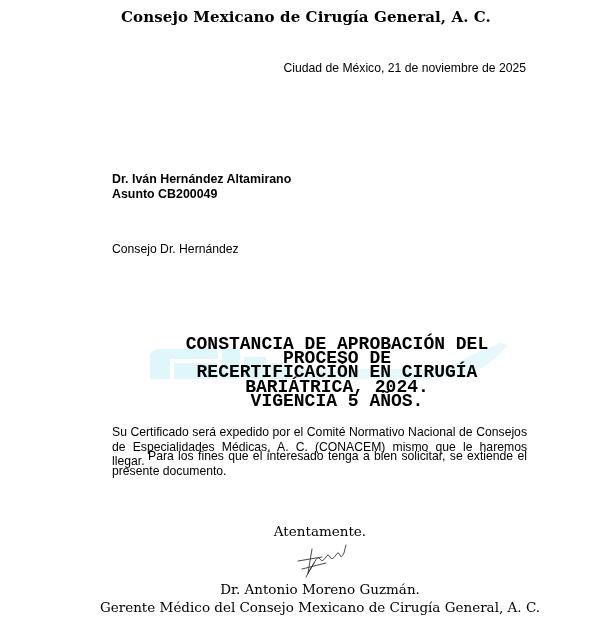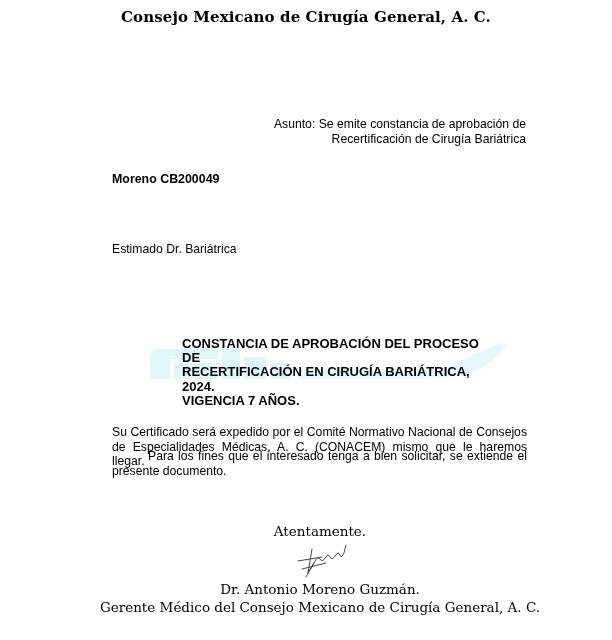--- a/index.html
+++ b/index.html
@@ -9,62 +9,60 @@
     .serif { font-family: "DejaVu Serif", "Liberation Serif", serif; }
     .abs { position: absolute; white-space: nowrap; }
     .header-title { top: -9px; left: 0; width: 612px; text-align: center; font-weight: bold; font-size: 15px; letter-spacing: 0.1px; }
     .date { top: 44px; right: 86px; text-align: right; }
     .subject { top: 100px; right: 86px; text-align: right; line-height: 14.5px; }
     .recipient { top: 155px; left: 112px; font-weight: bold; line-height: 14.5px; font-size: 12.4px; }
     .greeting { top: 225px; left: 112px; }
     .para { position: absolute; left: 112px; width: 415px; text-align: justify; line-height: 14.5px; white-space: normal; }
     .para .indent { display: inline-block; width: 36px; }
     .p1 { top: 265px; }
-    .highlight { position: absolute; top: 320px; left: 182px; width: 310px; text-align: left; font-weight: bold; line-height: 14.2px; font-size: 13px; z-index: 2; }
+    .highlight { position: absolute; top: 320px; left: 182px; width: 310px; text-align: center; font-weight: bold; line-height: 14.2px; font-size: 18px; z-index: 2; font-family: Liberation Mono, monospace; }
     .watermark { position: absolute; top: 326px; left: 148px; width: 400px; height: 36px; z-index: 1; }
     .p2 { top: 408px; }
     .p3 { top: 432px; }
     .p4 { top: 472px; }
     .closing { top: 506px; left: 0; width: 640px; text-align: center; font-size: 13.5px; }
     .signature { position: absolute; top: 526px; left: 292px; width: 60px; height: 36px; }
     .signer { top: 563px; left: 0; width: 640px; text-align: center; font-size: 13.5px; line-height: 18px; }
   </style>
 </head>
 <body>
 
 <div class="page">
 
   <div class="abs header-title serif">Consejo Mexicano de Cirugía General, A. C.</div>
 
+  <div class="abs date">Ciudad de México, 21 de noviembre de 2025</div>
 
-  <div class="abs subject">
-    <div>Asunto: Se emite constancia de aprobación de</div>
-    <div>Recertificación de Cirugía Bariátrica</div>
+
+  <div class="abs recipient">
+    <div>Dr. Iván Hernández Altamirano</div>
+    <div>Asunto CB200049</div>
   </div>
 
-  <div class="abs recipient">
-    <div>Moreno CB200049</div>
-  </div>
-
-  <div class="abs greeting">Estimado Dr. Bariátrica</div>
+  <div class="abs greeting">Consejo Dr. Hernández</div>
 
 
   <svg class="watermark" viewBox="0 0 400 36" preserveAspectRatio="none">
     <path d="M2 36 L2 14 Q2 6 12 6 L70 6 L70 16 L22 16 L22 36 Z" fill="#dff6fb"></path>
     <rect x="26" y="20" width="44" height="16" fill="#dff6fb"></rect>
     <rect x="74" y="6" width="18" height="30" fill="#dff6fb"></rect>
     <rect x="96" y="14" width="22" height="22" fill="#dff6fb"></rect>
     <rect x="122" y="20" width="20" height="16" fill="#dff6fb"></rect>
     <path d="M150 26 L280 26 Q300 26 320 14 L352 0 L360 2 Q344 22 320 32 L280 36 L150 36 Z" fill="#e6f8fc"></path>
   </svg>
 
   <div class="highlight">
     <div>CONSTANCIA DE APROBACIÓN DEL PROCESO DE</div>
     <div>RECERTIFICACIÓN EN CIRUGÍA BARIÁTRICA, 2024.</div>
-    <div>VIGENCIA 7 AÑOS.</div>
+    <div>VIGENCIA 5 AÑOS.</div>
   </div>
 
   <div class="para p2">Su Certificado será expedido por el Comité Normativo Nacional de Consejos de Especialidades Médicas, A. C. (CONACEM) mismo que le haremos llegar.</div>
 
   <div class="para p3"><span class="indent"></span><span>Para los fines que el interesado tenga a bien solicitar, se extiende el presente documento.</span></div>
 
 
   <div class="abs closing serif">Atentamente.</div>
 
   <svg class="signature" viewBox="0 0 60 36">

